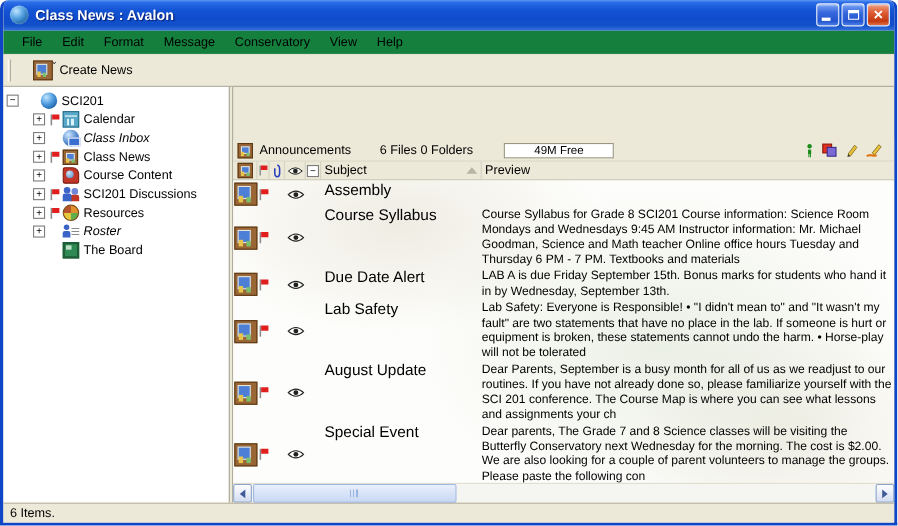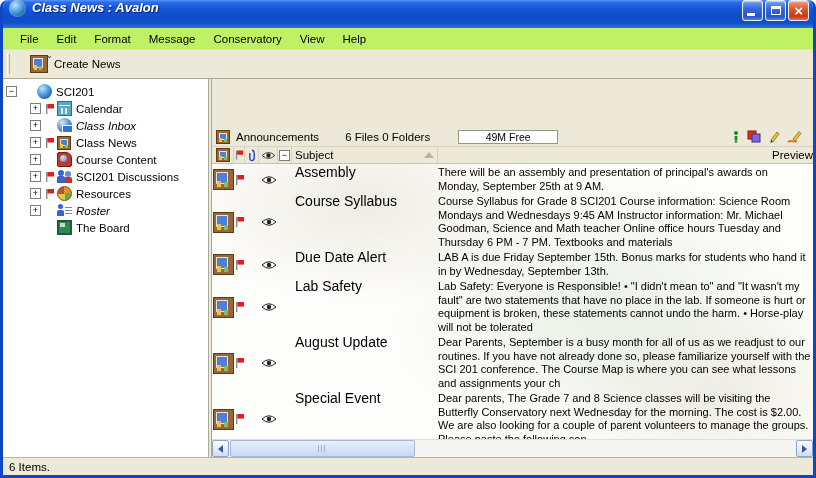--- a/index.html
+++ b/index.html
@@ -5,40 +5,39 @@
   * { box-sizing: border-box; margin: 0; padding: 0; }
   html,body { width: 816px; height: 478px; font-family: "Liberation Sans", sans-serif; background:#fff; }
   #window {
     position: relative; width: 816px; height: 478px; overflow: hidden;
     border-left: 3px solid #0f46c8; border-right: 3px solid #0f46c8; border-bottom: 3px solid #0f46c8;
     border-radius: 8px 8px 0 0; background: #ece9d8;
     display: flex; flex-direction: column;
   }
   
   .titlebar {
-    height: 28px; flex: 0 0 28px; display: flex; align-items: flex-start; padding: 0 4px 2px 6px;
+    height: 28px; flex: 0 0 28px; display: flex; align-items: center; padding: 0 4px 2px 6px;
     background: linear-gradient(180deg,#5a96f2 0%, #2c6ce8 8%, #1456d6 30%, #0f4ccc 60%, #1150c9 82%, #3672dd 100%);
     border-radius: 5px 5px 0 0;
-    font-style: italic;
   }
   .app-icon { width: 17px; height: 17px; border-radius: 50%;
     background: radial-gradient(circle at 35% 30%, #bfe4ff, #55a2e0 40%, #1b62a8 75%, #0d3e74);
     box-shadow: inset 0 0 2px rgba(255,255,255,.6); margin-right: 6px; flex: 0 0 17px; }
   .title-text { color: #fff; font-weight: bold; font-size: 13px; text-shadow: 1px 1px 1px rgba(0,0,60,.6); flex: 1; white-space: nowrap; overflow: hidden; }
   .winbtns { display: flex; gap: 2px; }
   .winbtn { width: 21px; height: 21px; border-radius: 3px; border: 1px solid #eaf0fb;
     background: linear-gradient(180deg,#7ba4f5 0%, #3667dd 40%, #2355cf 80%, #4d7fe8 100%);
     display: flex; align-items: center; justify-content: center; color: #fff; position: relative;
     box-shadow: inset 0 1px 1px rgba(255,255,255,.5); cursor: default; }
   .winbtn.close { background: linear-gradient(180deg,#efa083 0%, #dd5a31 40%, #c43a10 80%, #e0714c 100%); }
   .glyph-min { width: 8px; height: 3px; background: #fff; position: absolute; left: 4px; bottom: 4px; }
   .glyph-max { width: 10px; height: 9px; border: 1px solid #fff; border-top: 3px solid #fff; }
   .glyph-close { font-size: 15px; font-weight: bold; line-height: 1; }
   
-  .menubar { height: 22px; flex: 0 0 22px; background: #bef264; display: flex; align-items: center; padding-left: 8px; border-bottom: 1px solid #e2dfd2; }
+  .menubar { height: 22px; flex: 0 0 22px; background: #15803d; display: flex; align-items: center; padding-left: 8px; border-bottom: 1px solid #e2dfd2; }
   .menu-item { font-size: 11.5px; color: #000; padding: 3px 9px; cursor: default; }
   
   .toolbar { height: 29px; flex: 0 0 29px; background: #ece9d8; border-bottom: 1px solid #aca899; display: flex; align-items: center; }
   .grip { width: 3px; height: 20px; margin-left: 4px; border-left: 1px solid #fff; border-right: 1px solid #b4b0a0; }
   .tb-button { display: flex; align-items: center; gap: 6px; margin-left: 14px; padding: 2px 6px; font-size: 11.5px; cursor: default; position: relative; }
   .new-marker { position: absolute; top: -2px; left: 22px; font-size: 8px; color: #222; }
   
   .newsicon { display: inline-block; position: relative; background: #9a6635; border: 1px solid #5c3a16; }
   .newsicon .paper { position: absolute; background: #4d7fd6; border: 1px solid #e8e4d4; }
   .newsicon .n1 { position: absolute; background: #e6c44d; }
@@ -95,21 +94,21 @@
   .ico-board::after { content:""; position:absolute; left:1px; top:1px; width:5px; height:4px; background:#bfe0c8; }
   
   .infobar { height: 20px; flex: 0 0 20px; background: #ece9d8; display: flex; align-items: center; font-size: 11.5px; border-bottom: 1px solid #d8d4c4; padding-left: 4px; }
   .infobar .lbl { white-space: nowrap; }
   .freebox { width: 100px; height: 14px; background: #fff; border: 1px solid #9a9682; font-size: 10.5px; display: flex; align-items: center; justify-content: center; margin-left: 28px; }
   .status-icons { margin-left: auto; display: flex; align-items: center; gap: 7px; padding-right: 10px; }
   
   .colheader { height: 17px; flex: 0 0 17px; background: #ece9d8; display: grid;
     grid-template-columns: 22px 11px 14px 19px 14px 146px 1fr; align-items: center; font-size: 11.5px; border-bottom: 1px solid #c6c3b2; }
   .hcell { height: 100%; display: flex; align-items: center; justify-content: center; border-right: 1px solid #d5d2c2; }
-  .hcell.text { justify-content: flex-end; padding-left: 3px; }
+  .hcell.text { justify-content: flex-start; padding-left: 3px; }
   .hcell.last { border-right: none; }
   .sort-arrow { margin-left: auto; margin-right: 3px; width: 0; height: 0; border-left: 5px solid transparent; border-right: 5px solid transparent; border-bottom: 6px solid #b9b5a4; }
   .minusbox { width: 11px; height: 11px; border: 1px solid #7d7d7d; background: #fff; font-size: 9px; line-height: 9px; text-align: center; }
   
   .list { flex: 1 1 auto; overflow: hidden; background:
       radial-gradient(ellipse 260px 140px at 25% 15%, rgba(205,198,170,.30), transparent 70%),
       radial-gradient(ellipse 300px 200px at 65% 55%, rgba(188,204,172,.28), transparent 72%),
       radial-gradient(ellipse 220px 160px at 85% 85%, rgba(205,198,170,.25), transparent 70%),
       #fdfdfb; }
   .row { display: grid; grid-template-columns: 22px 11px 14px 19px 14px 146px 1fr; padding-top: 2px; cursor: default; }
@@ -368,21 +367,20 @@
             </span>
           <span></span>
           <span class="c-eye">
               <svg width="16" height="10" viewBox="0 0 16 10">
                 <path d="M1 5 Q8 -1.5 15 5 Q8 11.5 1 5 Z" fill="none" stroke="#222" stroke-width="1"></path>
                 <circle cx="8" cy="5" r="2.2" fill="#222"></circle>
               </svg>
             </span>
           <span></span>
           <span class="c-subject">Assembly</span>
-          <span class="c-preview">There will be an assembly and presentation of principal's awards on Monday, September 25th at 9 AM.</span>
         </div>
 
         <div class="row">
           <span class="c-icon">
               <span class="newsicon ni-21">
                 <span class="paper"></span>
                 <span class="n1"></span>
                 <span class="n2"></span>
               </span>
             </span>

